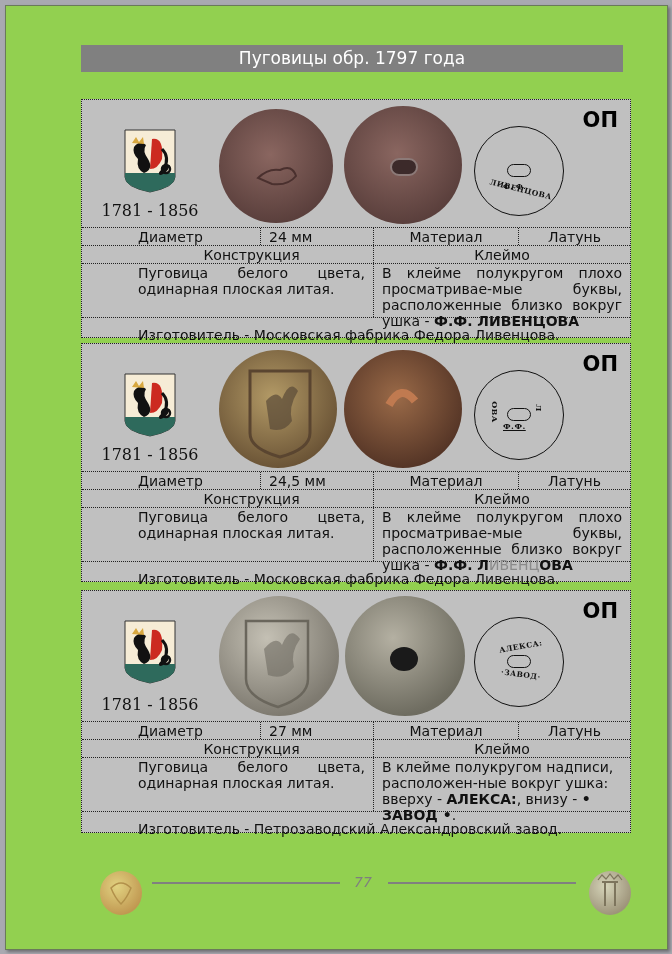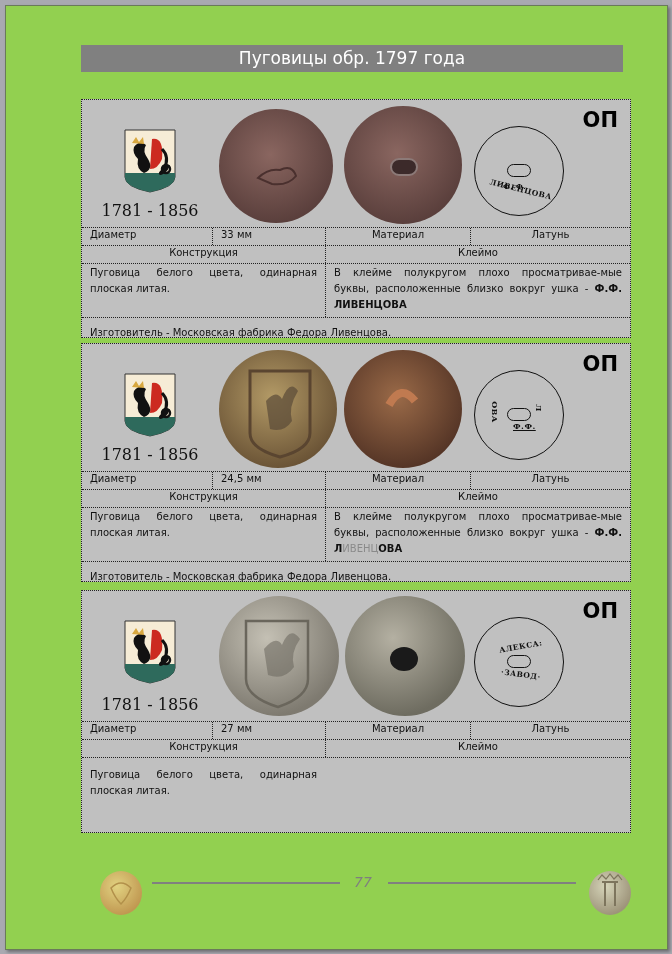--- a/index.html
+++ b/index.html
@@ -8,21 +8,21 @@
   .title-bar{position:absolute;left:81px;top:45px;width:542px;height:27px;background:#808080;color:#fff;text-align:center;font-size:17px;line-height:27px;}
   .card{position:absolute;left:81px;width:548px;background:#c0c0c0;border:1px dotted #222;}
   .visual{position:relative;height:127px;border-bottom:1px dotted #222;}
   .arms{position:absolute;left:42px;top:29px;width:52px;height:64px;}
   .years{position:absolute;left:0;width:136px;top:101px;text-align:center;font-family:"DejaVu Serif",serif;font-size:16px;color:#111;}
   .coin{position:absolute;top:8px;width:120px;height:120px;border-radius:50%;}
   .stamp{position:absolute;top:26px;left:392px;width:88px;height:88px;border:1.6px solid #111;border-radius:50%;}
   .stamp .eye{position:absolute;left:32px;top:37px;width:22px;height:11px;border:1.5px solid #111;border-radius:7px;}
   .stamp .txt{position:absolute;font-size:7px;font-family:"DejaVu Serif",serif;color:#111;letter-spacing:0.5px;font-weight:bold;}
   .op{position:absolute;right:12px;top:8px;font-size:21px;font-weight:bold;color:#000;font-family:"DejaVu Sans",sans-serif;margin-left:6px;}
-  .row{display:flex;border-bottom:1px dotted #222;font-size:10px;color:#111;}
+  .row{display:flex;border-bottom:1px dotted #222;font-size:14px;color:#111;padding-left:48px;}
   .row:last-child{border-bottom:none;margin-top:8px;}
   .c{padding:1px 8px;box-sizing:border-box;}
   .bl{border-left:1px dotted #222;}
   .ctr{text-align:center;}
   .desc{line-height:16px;text-align:justify;}
   .bold{font-weight:bold;}
   .faded{color:#8a8a8a;}
   .footer-line{position:absolute;top:882px;height:2px;background:#808080;}
   .page-num{position:absolute;top:874px;left:350px;width:26px;text-align:center;color:#7f7f7f;font-size:14px;font-style:italic;}
   .medal{position:absolute;top:870px;width:44px;height:46px;border-radius:50%;opacity:.85;}
@@ -89,21 +89,21 @@
     </svg>
     <div class="stamp">
       <div class="eye"></div>
       <div class="txt" style="left:28px;top:20px;margin-top:35px;">Ф. Ф.</div>
       <div class="txt" style="left:14px;top:58px;transform:rotate(14deg);font-size:7.5px;">ЛИВЕНЦОВА</div>
     </div>
     <div class="op">ОП</div>
   </div>
   <div class="row" style="height:17px;">
     <div class="c" style="width:130px;">Диаметр</div>
-    <div class="c bl" style="width:113px;">33 мм</div>
+    <div class="c bl" style="width:113px;">24 мм</div>
     <div class="c bl ctr" style="width:145px;">Материал</div>
     <div class="c bl ctr" style="flex:1;">Латунь</div>
   </div>
   <div class="row" style="height:17px;">
     <div class="c ctr" style="width:243px;">Конструкция</div>
     <div class="c bl ctr" style="flex:1;">Клеймо</div>
   </div>
   <div class="row" style="height:53px;">
     <div class="c desc" style="width:243px;">Пуговица белого цвета, одинарная плоская литая.</div>
     <div class="c bl desc" style="flex:1;"><span>В клейме полукругом плохо просматривае-мые буквы, расположенные близко вокруг ушка - </span><span class="bold">Ф.Ф. ЛИВЕНЦОВА</span></div>
@@ -131,21 +131,21 @@
       <path d="M48 52Q58 40 64 50Q72 30 80 42Q70 58 74 72Q66 84 52 80Z" fill="#5a4a38" opacity=".7"></path>
     </svg>
     <svg class="coin" style="left:261px;width:120px;height:120px;top:5px;" viewBox="0 0 120 120">
       <circle cx="60" cy="60" r="59" fill="url(#gRust)"></circle>
       <path d="M46 56Q58 34 72 52" fill="none" stroke="#c07a50" stroke-width="8"></path>
     </svg>
     <div class="stamp">
       <div class="eye"></div>
       <div class="txt" style="left:9px;top:36px;transform:rotate(90deg);font-size:8px;">ОВА</div>
       <div class="txt" style="left:60px;top:32px;transform:rotate(90deg);font-size:8px;">Л</div>
-      <div class="txt" style="left:38px;top:50px;font-size:8px;text-decoration:underline;">Ф.Ф.</div>
+      <div class="txt" style="left:28px;top:50px;font-size:8px;text-decoration:underline;">Ф.Ф.</div>
     </div>
     <div class="op">ОП</div>
   </div>
   <div class="row" style="height:17px;">
     <div class="c" style="width:130px;">Диаметр</div>
     <div class="c bl" style="width:113px;">24,5 мм</div>
     <div class="c bl ctr" style="width:145px;">Материал</div>
     <div class="c bl ctr" style="flex:1;">Латунь</div>
   </div>
   <div class="row" style="height:17px;">
@@ -194,20 +194,24 @@
     <div class="c bl" style="width:113px;">27 мм</div>
     <div class="c bl ctr" style="width:145px;">Материал</div>
     <div class="c bl ctr" style="flex:1;">Латунь</div>
   </div>
   <div class="row" style="height:17px;">
     <div class="c ctr" style="width:243px;">Конструкция</div>
     <div class="c bl ctr" style="flex:1;">Клеймо</div>
   </div>
   <div class="row" style="height:53px;">
     <div class="c desc" style="width:243px;">Пуговица белого цвета, одинарная плоская литая.</div>
+    <div class="c bl desc" style="flex:1;text-align:left;"><span>В клейме полукругом надписи, расположен-ные вокруг ушка:</span><br><span>вверху - </span><span class="bold">АЛЕКСА:</span><span>, внизу - </span><span class="bold">• ЗАВОД •</span><span>.</span></div>
+  </div>
+  <div class="row" style="height:18px;">
+    <div class="c" style="flex:1;">Изготовитель - Петрозаводский Александровский завод.</div>
   </div>
 </div>
 
 <svg class="medal" style="left:99px;" viewBox="0 0 44 46">
   <ellipse cx="22" cy="23" rx="21" ry="22" fill="url(#gGold)"></ellipse>
   <path d="M12 18Q22 8 32 18Q28 28 22 34Q16 28 12 18Z" fill="none" stroke="#b8864a" stroke-width="1.5"></path>
 </svg>
 <div class="footer-line" style="left:152px;width:188px;"></div>
 <div class="page-num">77</div>
 <div class="footer-line" style="left:388px;width:188px;"></div>

